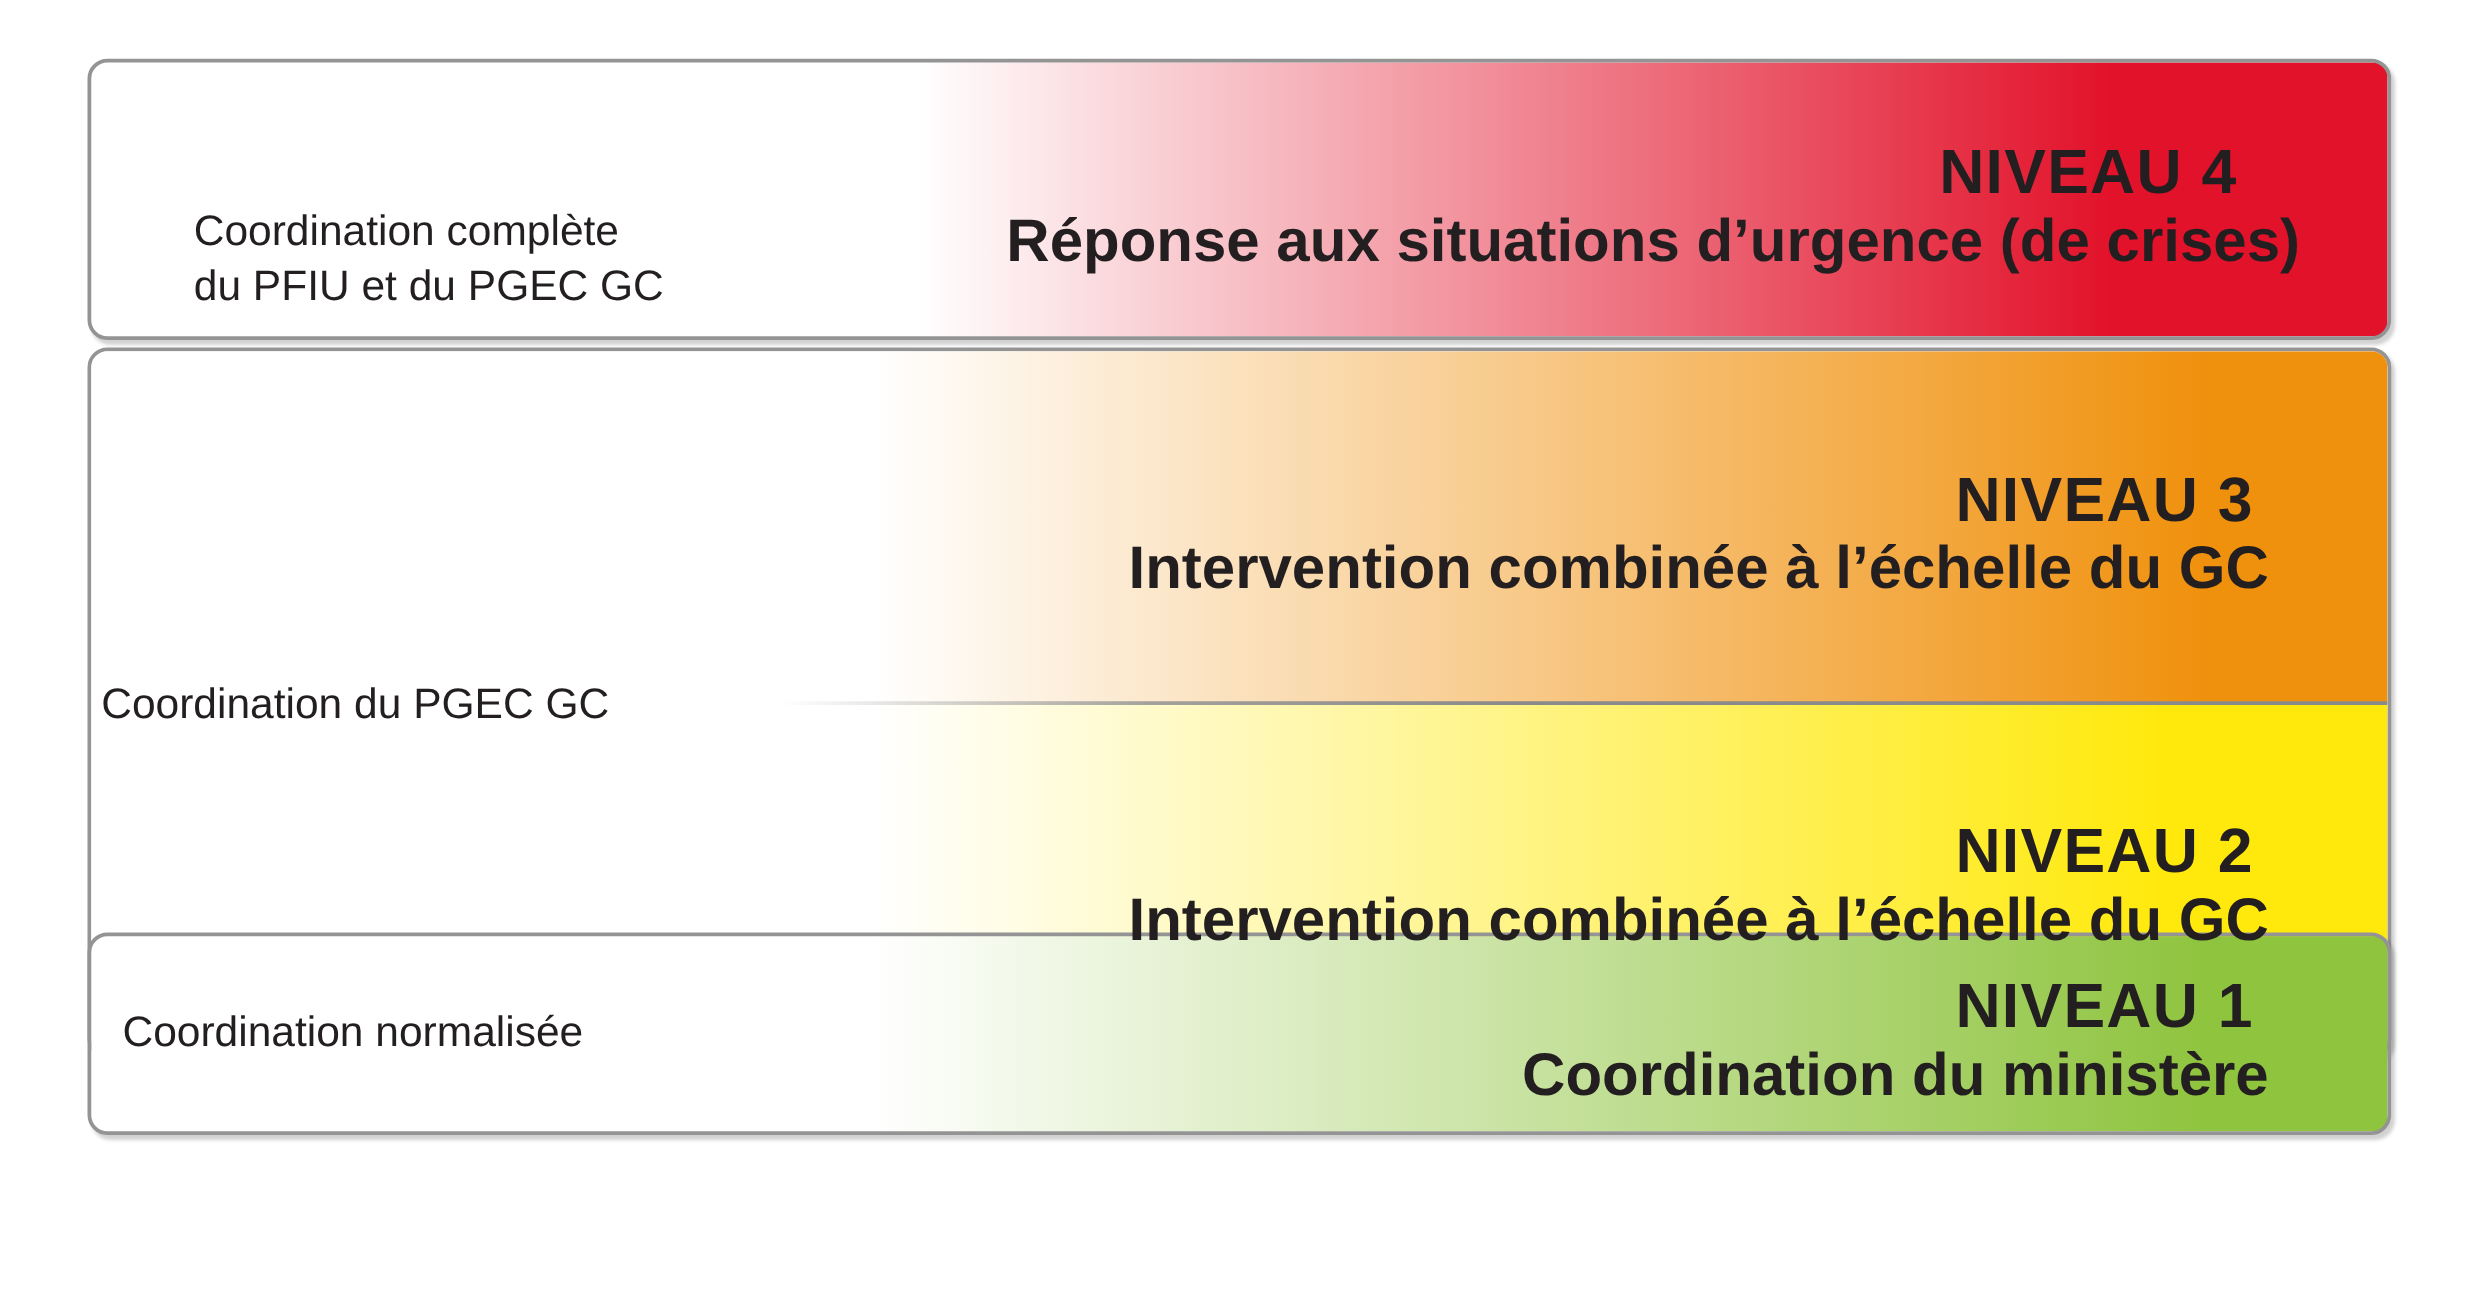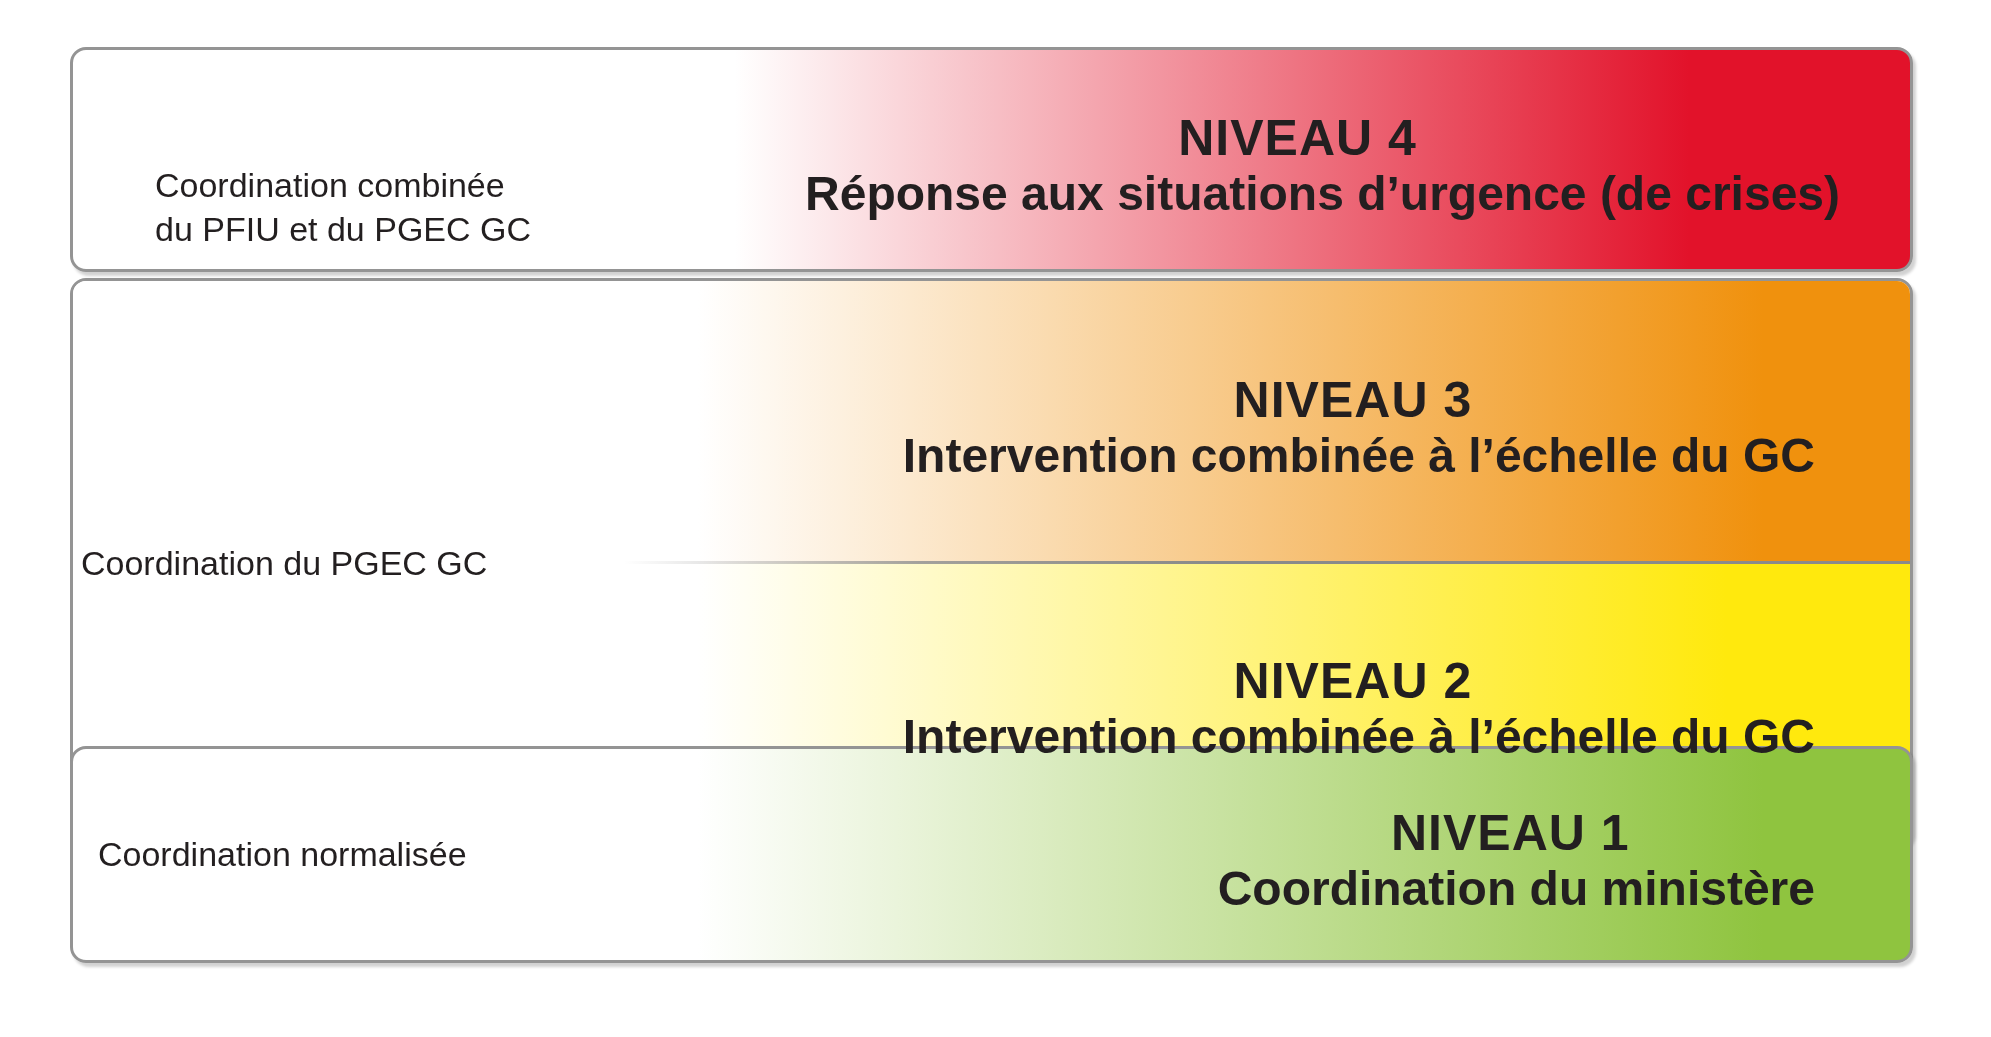--- a/index.html
+++ b/index.html
@@ -18,21 +18,21 @@
     width: 1843px;
     box-sizing: border-box;
     border: 3px solid #949494;
     border-radius: 16px;
     overflow: hidden;
     box-shadow: 3px 4px 3px rgba(0,0,0,0.18);
     background: #ffffff;
   }
   .row-1 { top: 47px;  height: 225px; background: linear-gradient(90deg,#ffffff 0%,#ffffff 36%,#e2122a 88%); }
   .row-2 { top: 278px; height: 569px; }
-  .row-3 { top: 746px; height: 217px; background: linear-gradient(90deg,#ffffff 0%,#ffffff 34%,#8fc43f 92%); }
+  .row-3 { top: 746px; height: 162px; background: linear-gradient(90deg,#ffffff 0%,#ffffff 34%,#8fc43f 92%); }
 
   .half { position: relative; width: 100%; height: 50%; }
   .half-orange { background: linear-gradient(90deg,#ffffff 0%,#ffffff 34%,#f0910d 92%); }
   .half-yellow { background: linear-gradient(90deg,#ffffff 0%,#ffffff 34%,#ffe90d 90%); }
   .half-divider {
     position: absolute;
     left: 0; right: 0;
     top: calc(50% - 2px);
     height: 3px;
     background: linear-gradient(90deg, rgba(148,148,148,0) 30%, rgba(148,148,148,0.85) 46%, #8a8a8a 62%);
@@ -59,38 +59,37 @@
     white-space: nowrap;
     z-index: 1;
   }
   .band-text-1 { right: 70px; }
   .band-text-n { right: 95px; }
   .band-title {
     font-size: 50px;
     line-height: 56px;
     font-weight: 700;
     letter-spacing: 1px;
-    text-align: center;
   }
   .band-text-1 .band-title { margin-right: 50px; }
   .band-text-n .band-title { margin-right: 12px; }
   .band-subtitle {
     font-size: 48px;
     line-height: 56px;
     font-weight: 700;
   }
 </style>
 </head>
 <body>
 
 <div class="canvas">
 
   <section class="row row-1">
     <div class="coord-label coord-label-1">
-      <div>Coordination combinée</div>
+      <div>Coordination complète</div>
       <div>du PFIU et du PGEC GC</div>
     </div>
     <div class="band-text band-text-1">
       <div class="band-title">NIVEAU 4</div>
       <div class="band-subtitle">Réponse aux situations d’urgence (de crises)</div>
     </div>
   </section>
 
   <section class="row row-2">
     <div class="half half-orange">

